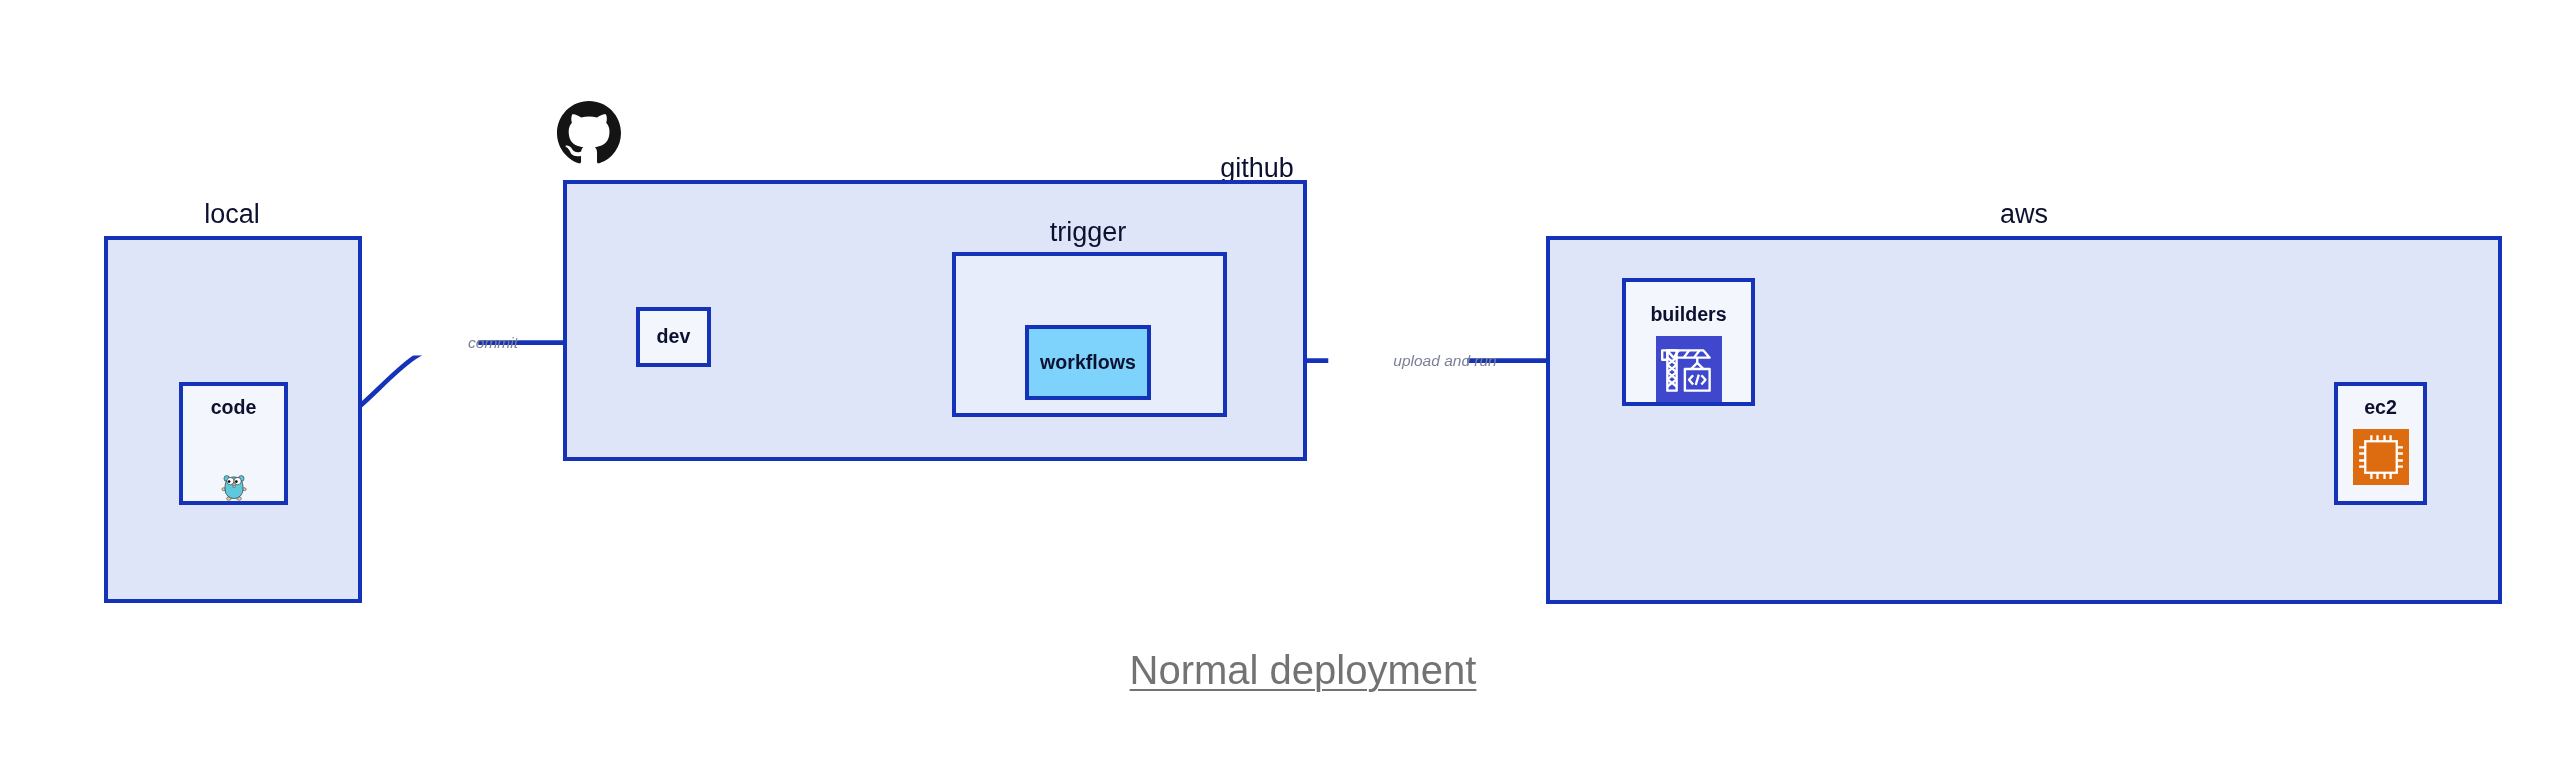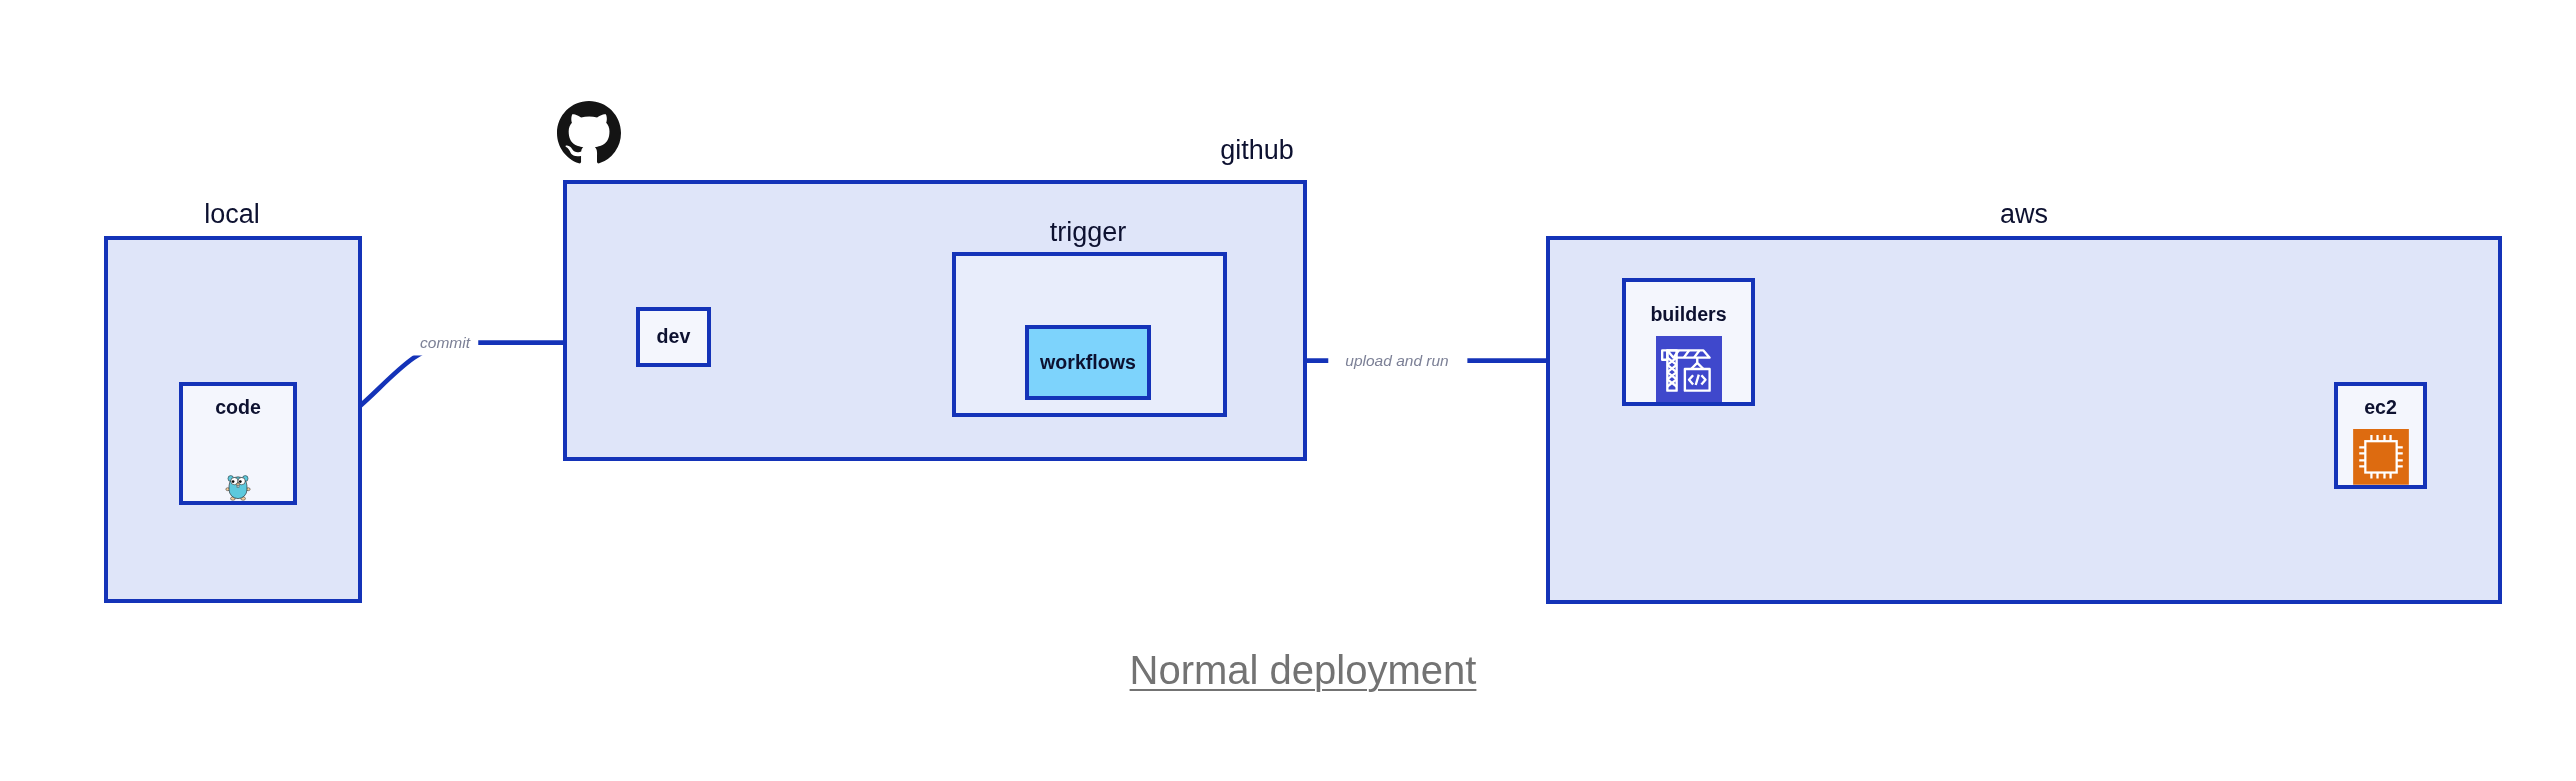--- a/index.html
+++ b/index.html
@@ -73,20 +73,21 @@
     position: absolute;
     color: #7c8096;
     font-size: 15.5px;
     font-style: italic;
     font-weight: 400;
     line-height: 1;
     white-space: nowrap;
     background: transparent;
     transform: translate(-50%, -50%);
     padding: 0 3.1px;
+    margin-left: 48px;
   }
 
   
   #figure-title {
     position: absolute;
     color: #737373;
     font-size: 40px;
     font-weight: 400;
     line-height: 1;
     white-space: nowrap;
@@ -148,21 +149,21 @@
 
   <div class="edge-label" style="left:445px;  top:343px;">commit</div>
   <div class="edge-label" style="left:876px; top:367px;">merge trigger</div>
   <div class="edge-label" style="left:1397px; top:361px;">upload and run</div>
   <div class="edge-label" style="left:1902px; top:344px;">upload binaries</div>
   <div class="edge-label" style="left:2235px; top:351px;">pull binaries</div>
 
   <div class="group-label" style="left:232px; top:201px;">local</div>
   <div class="group lvl1" style="left:104px; top:236px; width:258px; height:367px;"></div>
 
-  <div class="node" style="left:179px; top:382px; width:118px; height:123px;gap:44px;">
+  <div class="node" style="left:179px; top:382px; width:109px; height:123px;gap:44px;">
     <div class="node-label">code</div>
 
     <svg class="node-icon" width="62" height="67" viewBox="0 0 120 130" xmlns="http://www.w3.org/2000/svg">
 
       <ellipse cx="26" cy="26" rx="13" ry="14" fill="#5dc9dd" stroke="#0b0b0b" stroke-width="2.2"></ellipse>
       <ellipse cx="94" cy="26" rx="13" ry="14" fill="#5dc9dd" stroke="#0b0b0b" stroke-width="2.2"></ellipse>
 
       <ellipse cx="12" cy="76" rx="9" ry="7" fill="#f2cb9c" stroke="#0b0b0b" stroke-width="2"></ellipse>
       <ellipse cx="108" cy="76" rx="9" ry="7" fill="#f2cb9c" stroke="#0b0b0b" stroke-width="2"></ellipse>
 
@@ -179,21 +180,21 @@
       <ellipse cx="60" cy="53" rx="8" ry="6" fill="#f2cb9c" stroke="#0b0b0b" stroke-width="2"></ellipse>
       <rect x="54" y="57" width="5.6" height="11" rx="2" fill="#ffffff" stroke="#0b0b0b" stroke-width="1.6"></rect>
       <rect x="60.4" y="57" width="5.6" height="11" rx="2" fill="#ffffff" stroke="#0b0b0b" stroke-width="1.6"></rect>
     </svg>
   </div>
 
   <svg id="github-mark" style="left:557px; top:101px;" width="64" height="64" viewBox="0 0 16 16" xmlns="http://www.w3.org/2000/svg">
     <path fill="#141414" fill-rule="evenodd" d="M8 0C3.58 0 0 3.58 0 8c0 3.54 2.29 6.53 5.47 7.59.4.07.55-.17.55-.38 0-.19-.01-.82-.01-1.49-2.01.37-2.53-.49-2.69-.94-.09-.23-.48-.94-.82-1.13-.28-.15-.68-.52-.01-.53.63-.01 1.08.58 1.23.82.72 1.21 1.87.87 2.33.66.07-.52.28-.87.51-1.07-1.78-.2-3.64-.89-3.64-3.95 0-.87.31-1.59.82-2.15-.08-.2-.36-1.02.08-2.12 0 0 .67-.21 2.2.82.64-.18 1.32-.27 2-.27.68 0 1.36.09 2 .27 1.53-1.04 2.2-.82 2.2-.82.44 1.1.16 1.92.08 2.12.51.56.82 1.27.82 2.15 0 3.07-1.87 3.75-3.65 3.95.29.25.54.73.54 1.48 0 1.07-.01 1.93-.01 2.2 0 .21.15.46.55.38A8.01 8.01 0 0 0 16 8c0-4.42-3.58-8-8-8z"></path>
   </svg>
 
-  <div class="group-label" style="left:1257px; top:137px;">github</div>
+  <div class="group-label" style="left:1257px; top:155px;">github</div>
   <div class="group lvl1" style="left:563px; top:180px; width:744px; height:281px;"></div>
 
   <div class="node" style="left:636px; top:307px; width:75px; height:60px;">
     <div class="node-label" style="margin-top:15.5px;">dev</div>
   </div>
 
   <div class="group-label" style="left:1088px; top:219px;">trigger</div>
   <div class="group lvl2" style="left:952px; top:252px; width:275px; height:165px;"></div>
 
   <div class="node" style="left:1025px; top:325px; width:126px; height:75px; background:#7dd3fc;">
@@ -220,21 +221,21 @@
 
         <path d="M40 21 L40 26 M34 32 L40 26 L46 32"></path>
 
         <rect x="28" y="32" width="24" height="21"></rect>
         <path d="M36 38 L32 42.5 L36 47 M44 38 L48 42.5 L44 47 M41.5 37.5 L38.5 47.5"></path>
       </g>
     </svg>
   </div>
 
 
-  <div class="node" style="left:2334px; top:382px; width:93px; height:107px;">
+  <div class="node" style="left:2334px; top:382px; width:93px; height:123px;">
     <div class="node-label">ec2</div>
 
     <svg class="node-icon" width="56" height="56" viewBox="0 0 64 64" xmlns="http://www.w3.org/2000/svg">
       <rect x="0" y="0" width="64" height="64" fill="#dd6b10"></rect>
       <g stroke="#ffffff" stroke-width="2.6" fill="none" stroke-linecap="butt">
         <rect x="14" y="14" width="36" height="36"></rect>
 
         <path d="M21 14 L21 7 M28 14 L28 7 M36 14 L36 7 M43 14 L43 7"></path>
 
         <path d="M21 50 L21 57 M28 50 L28 57 M36 50 L36 57 M43 50 L43 57"></path>

